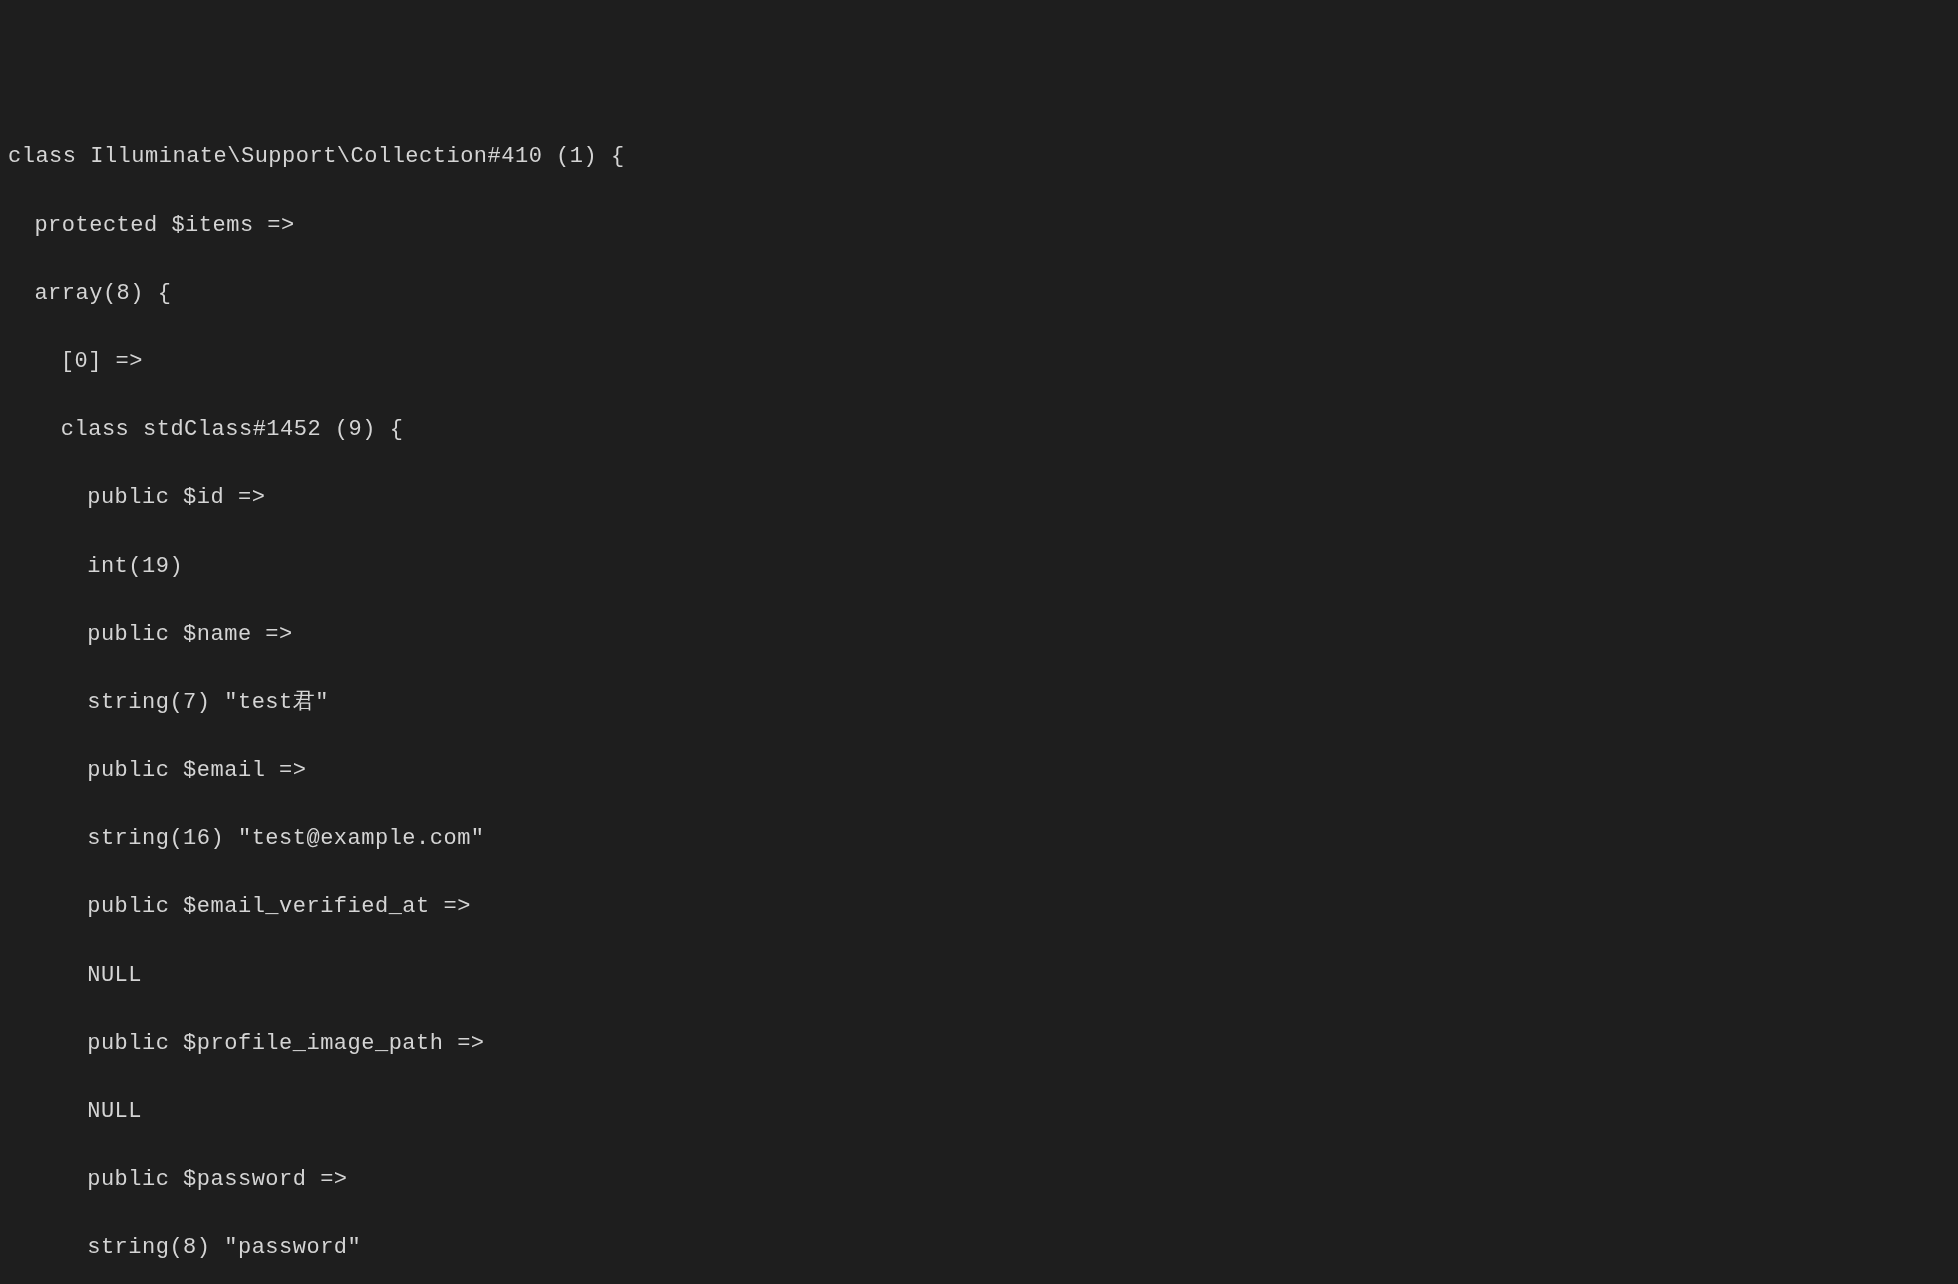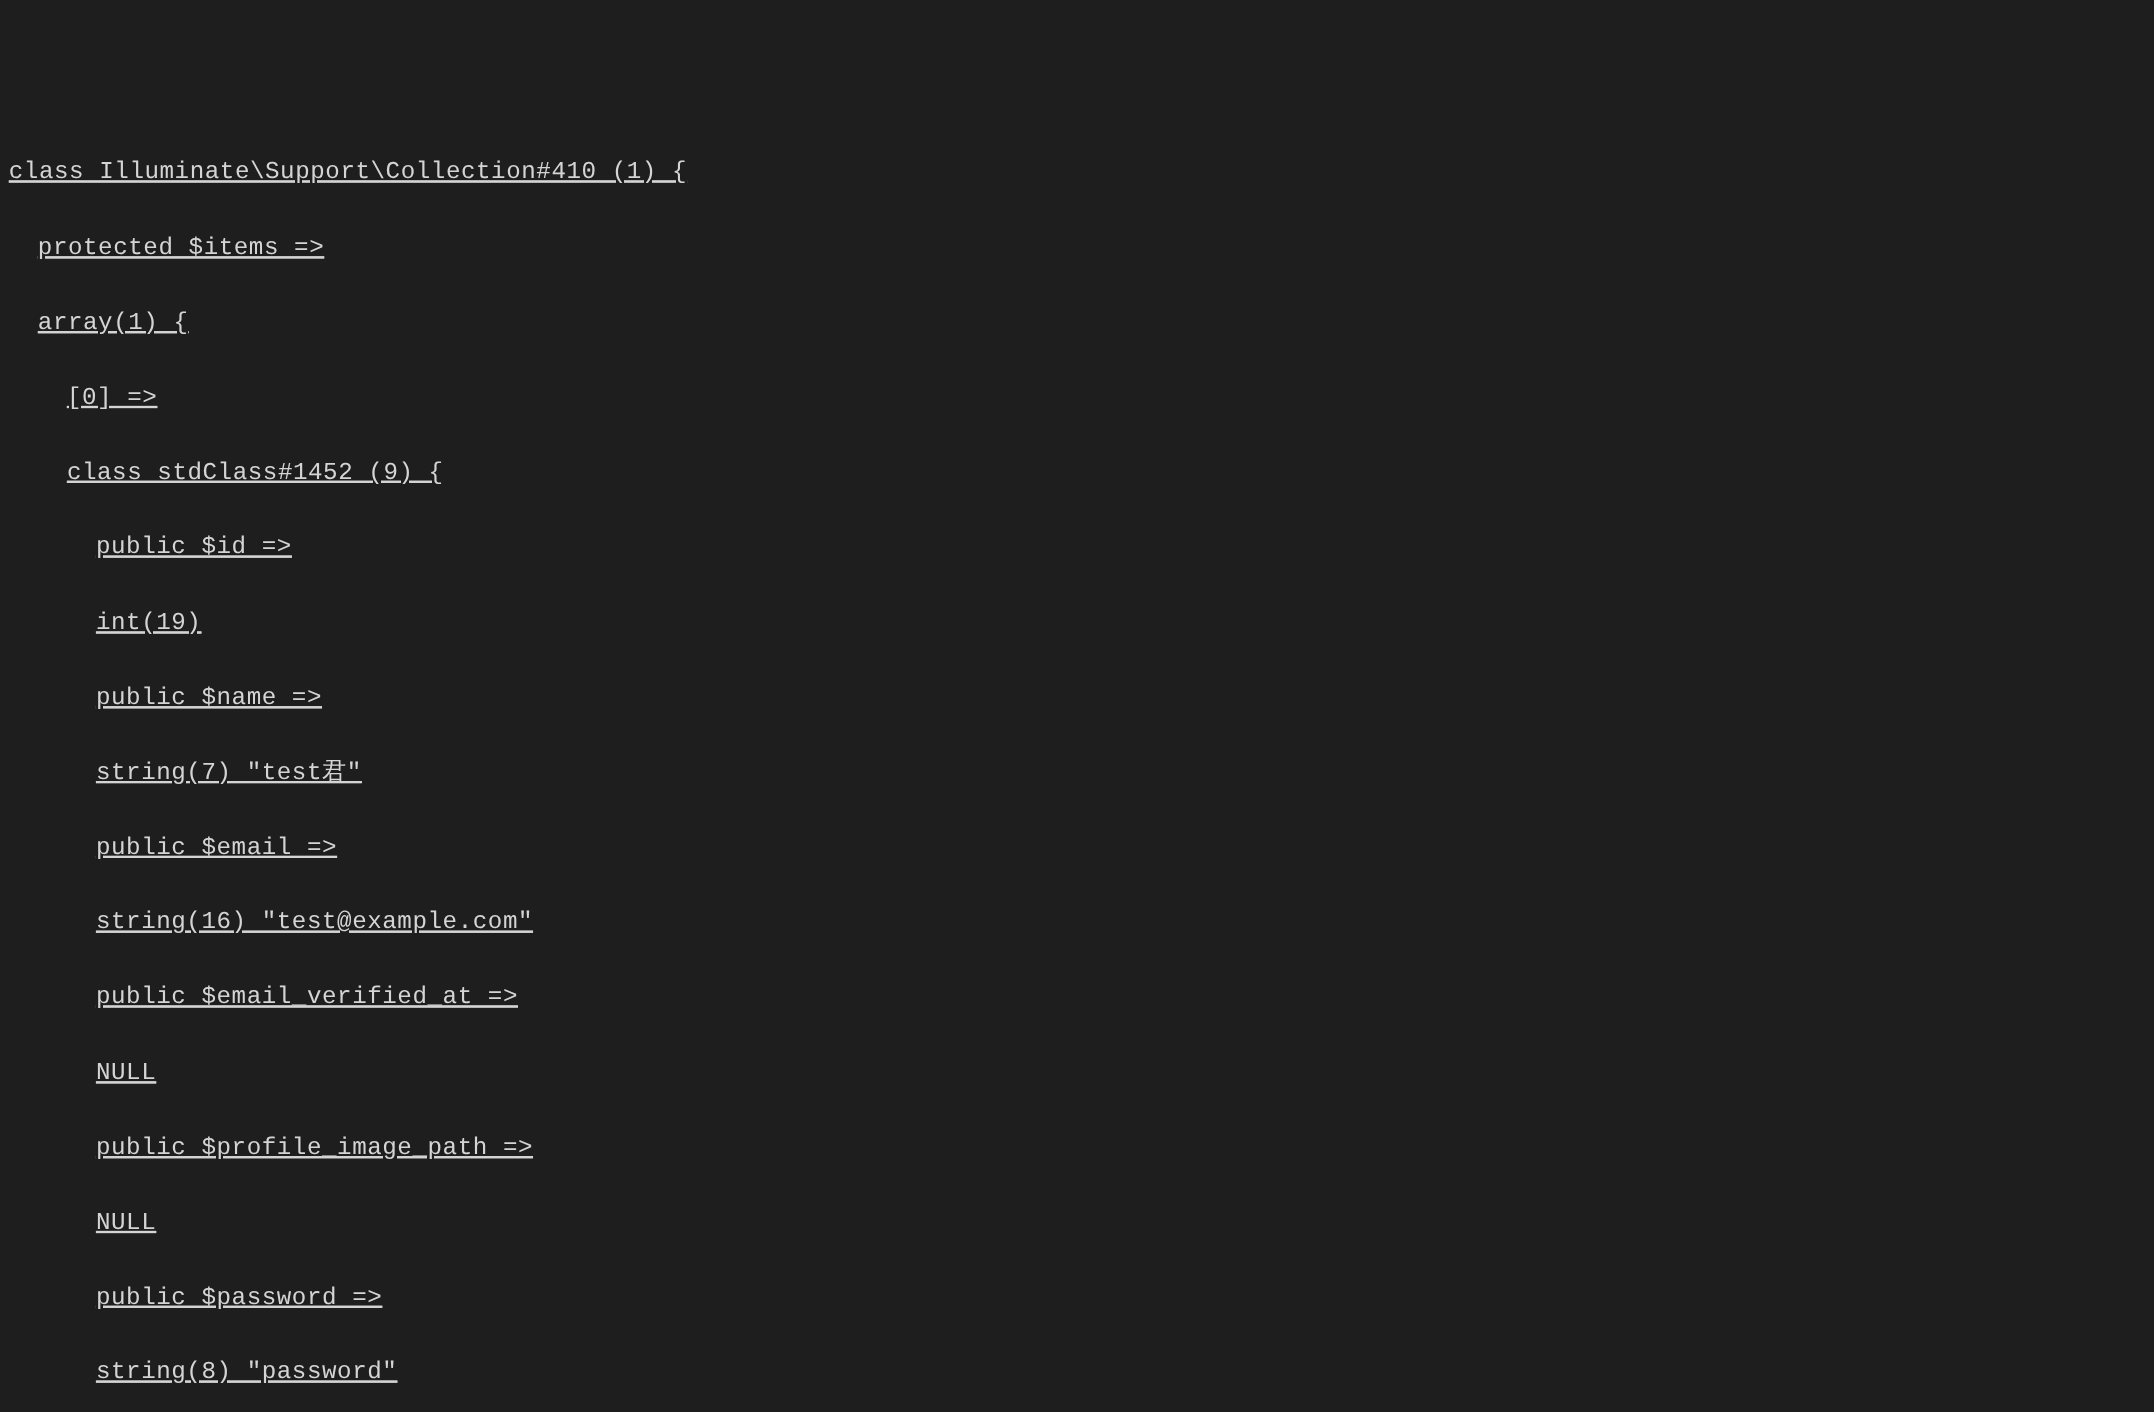--- a/index.html
+++ b/index.html
@@ -1,19 +1,18 @@
 <!DOCTYPE html>
 <html><head>
   <meta charset="utf-8">
   <style>
     * {
       margin: 0;
       padding: 0;
       box-sizing: border-box;
-      text-decoration: underline;
     }
     body {
       background: #1e1e1e;
       color: #d4d4d4;
       font-family: "Menlo", "Monaco", "Consolas", "Courier New", monospace;
       font-size: 22px;
       line-height: 1.55;
       padding: 4px 8px;
       white-space: pre;
       letter-spacing: 0.5px;
@@ -23,21 +22,21 @@
     .line2 { padding-left: 4ch; }
     .line3 { padding-left: 6ch; }
   </style>
 </head>
 <body>
 
 
 
 <div class="line0">class Illuminate\Support\Collection#410 (1) {</div>
 <div class="line1">protected $items =&gt;</div>
-<div class="line1">array(1) {</div>
+<div class="line1">array(8) {</div>
 <div class="line2">[0] =&gt;</div>
 <div class="line2">class stdClass#1452 (9) {</div>
 <div class="line3">public $id =&gt;</div>
 <div class="line3">int(19)</div>
 <div class="line3">public $name =&gt;</div>
 <div class="line3">string(7) "test君"</div>
 <div class="line3">public $email =&gt;</div>
 <div class="line3">string(16) "test@example.com"</div>
 <div class="line3">public $email_verified_at =&gt;</div>
 <div class="line3">NULL</div>

